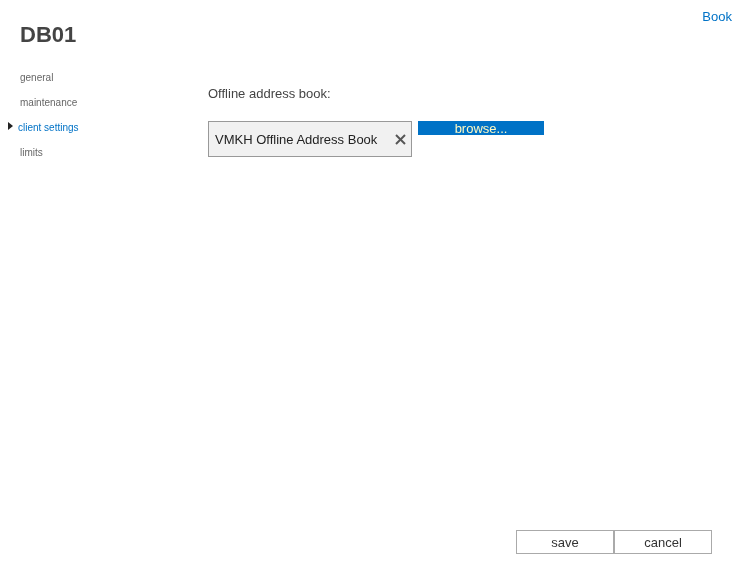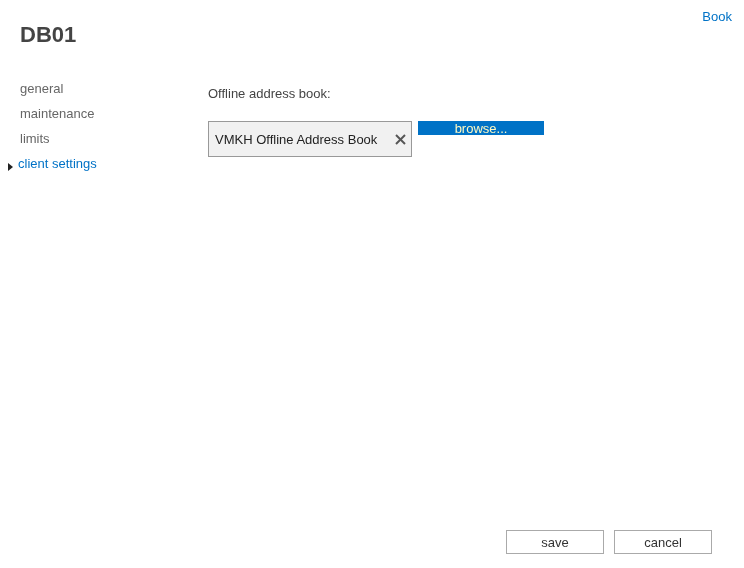--- a/index.html
+++ b/index.html
@@ -32,23 +32,23 @@
       color: #444444;
     }
     .sidebar {
       position: absolute;
       top: 72px;
       left: 20px;
       width: 160px;
     }
     .sidebar-item {
       display: flex;
-      align-items: flex-end;
+      align-items: flex-start;
       height: 24px;
-      font-size: 13px;
+      font-size: 10px;
       color: #666666;
       cursor: pointer;
       margin-bottom: 1px;
     }
     .sidebar-item.active {
       color: #0072c6;
       margin-left: -12px;
     }
     .sidebar-item .arrow {
       display: inline-block;
@@ -117,21 +117,20 @@
       border: none;
       margin-left: 6px;
       cursor: pointer;
       text-align: center;
     }
     .footer {
       position: absolute;
       bottom: 14px;
       right: 32px;
       display: flex;
-      gap: 10px;
       margin-top: 7px;
     }
     .footer-button {
       width: 98px;
       height: 24px;
       border: 1px solid #aaaaaa;
       background: #ffffff;
       font-size: 13px;
       color: #333333;
       cursor: pointer;
@@ -144,26 +143,26 @@
 
 <div class="page-title">DB01</div>
 
 <nav class="sidebar">
   <div class="sidebar-item">
     <span>general</span>
   </div>
   <div class="sidebar-item">
     <span>maintenance</span>
   </div>
-  <div class="sidebar-item">
-    <span>limits</span>
-  </div>
   <div class="sidebar-item active">
     <span class="arrow"></span>
     <span>client settings</span>
+  </div>
+  <div class="sidebar-item">
+    <span>limits</span>
   </div>
 </nav>
 
 <div class="content">
   <label class="field-label">Offline address book:</label>
   <div class="field-row">
     <div class="text-input-wrap">
       <input type="text" class="text-input" value="VMKH Offline Address Book" style="">
       <span class="clear-icon">
         <svg width="13" height="13" viewBox="0 0 13 13">

